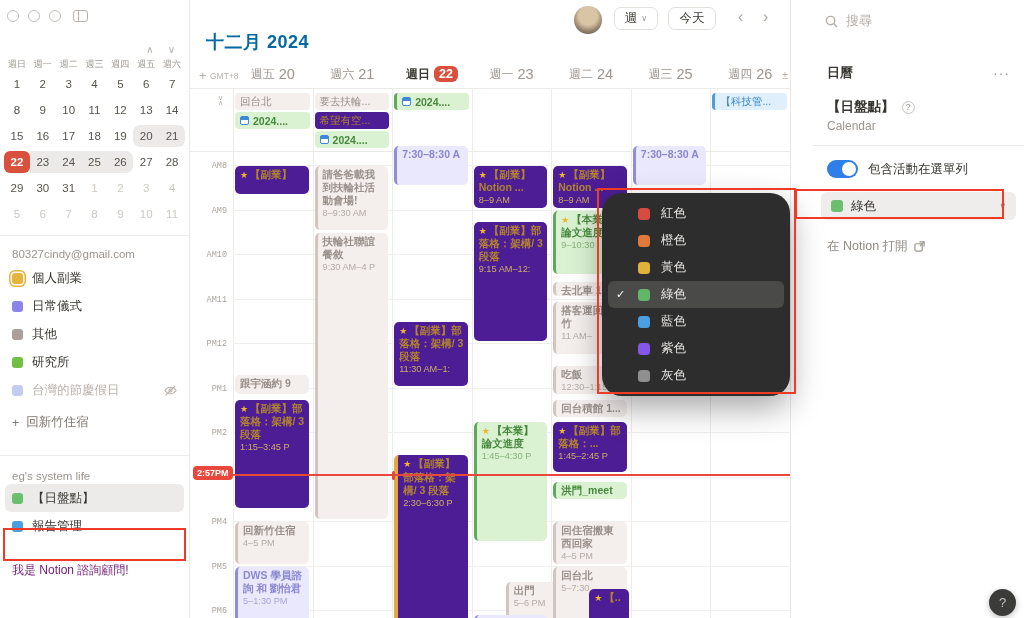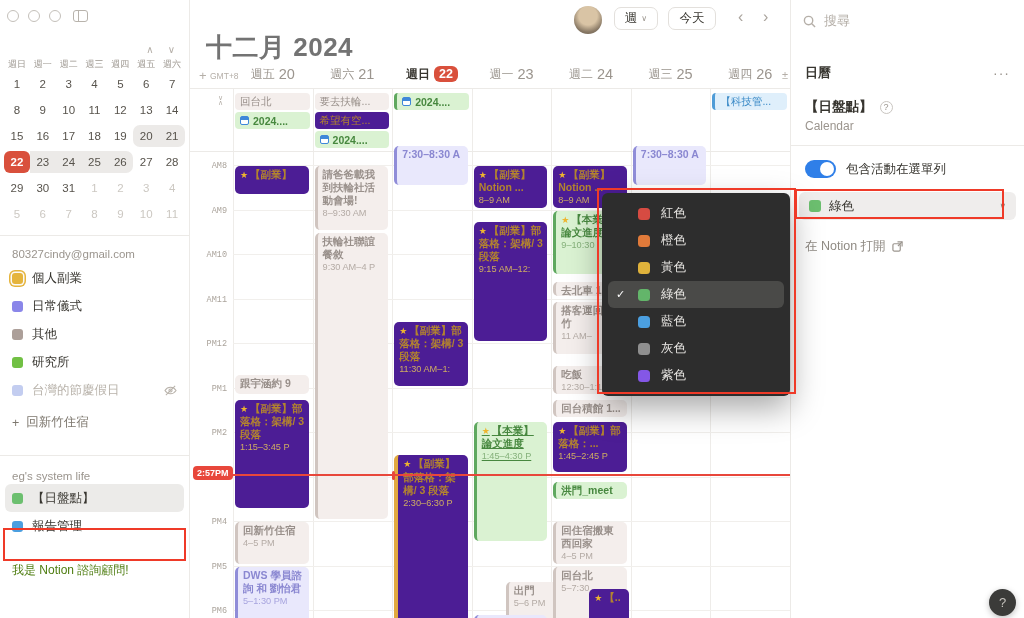--- a/index.html
+++ b/index.html
@@ -27,25 +27,25 @@
   .sb-div{border-top:1px solid #eceae7;margin:8px 0;}
   .sb-email{padding:4px 12px;font-size:11.5px;color:#9b958e;}
   .cal-row{display:flex;align-items:center;gap:9px;height:28px;padding:0 12px;font-size:12.5px;color:#37352f;position:relative;}
   .cal-box{width:11px;height:11px;border-radius:3px;flex:none;}
   .cal-box.ring{box-shadow:0 0 0 1.5px #fbf9f6,0 0 0 3px #e5b43c;}
   .cal-row.muted{color:#b8b2aa;}
   .eye-off{margin-left:auto;}
   .add-acct{display:flex;gap:7px;align-items:center;padding:10px 12px 2px;font-size:12.5px;color:#7d776e;cursor:pointer;}
   .ws-name{padding:6px 12px 2px;font-size:11.5px;color:#9b958e;}
   .ws-sel{background:#ecebe9;border-radius:6px;margin:0 5px;padding:0 7px;height:28px;}
-  .sb-foot{padding:8px 12px;font-size:12px;color:#4d7c0f;white-space:nowrap;}
+  .sb-foot{padding:8px 12px;font-size:12px;color:#701a75;white-space:nowrap;}
 
   
   .main{position:absolute;left:190px;top:0;width:600px;height:618px;overflow:hidden;}
-  .month-title{position:absolute;left:16px;top:30px;font-size:26px;font-weight:700;color:#737373;letter-spacing:.5px;}
+  .month-title{position:absolute;left:16px;top:30px;font-size:18px;font-weight:700;color:#0369a1;letter-spacing:.5px;}
   .dayhead{position:absolute;left:0;top:62px;width:600px;height:26px;}
   .dh-plus{position:absolute;left:9px;top:6px;color:#b5afa8;font-size:13px;}
   .dh-gmt{position:absolute;left:20px;top:9px;color:#b5afa8;font-size:8.5px;}
   .dh-pm{position:absolute;right:2px;top:7px;color:#b5afa8;font-size:11px;}
   .dh-cell{position:absolute;top:0;height:24px;display:flex;align-items:center;justify-content:center;gap:4px;font-size:12px;color:#9b958e;cursor:pointer;}
   .dh-num{font-size:14.5px;}
   .dh-cell.today{color:#37352f;font-weight:700;}
   .dh-badge{background:#d9503c;color:#fff;border-radius:6px;padding:1px 5px;font-size:12.5px;font-weight:700;}
   .gridwrap{position:absolute;left:0;top:88px;width:600px;height:530px;border-top:1px solid #eceae7;overflow:hidden;}
   .col-line{position:absolute;top:0;bottom:0;width:1px;background:#eeece9;}
@@ -78,39 +78,39 @@
   .now-tick{position:absolute;width:2.5px;height:9px;background:#e8473b;z-index:9;border-radius:2px;}
   .now-badge{position:absolute;left:3px;background:#e8473b;color:#fff;font-size:9px;font-weight:700;border-radius:4px;padding:2px 4px;z-index:9;}
 
   
   .avatar{position:absolute;left:574px;top:6px;width:28px;height:28px;border-radius:50%;background:radial-gradient(circle at 50% 35%,#d9c4a5 0 40%,#8a7a66 70%,#5f554a);cursor:pointer;}
   .tb-btn{position:absolute;top:7px;height:23px;border:1px solid #e3e0dc;border-radius:7px;background:#fff;display:flex;align-items:center;justify-content:center;font-size:12.5px;color:#37352f;cursor:pointer;gap:4px;}
   .tb-chev{color:#9b958e;font-size:8px;}
   .tb-arrow{position:absolute;top:8px;color:#aaa49d;font-size:16px;cursor:pointer;}
 
   
-  .panelR{position:absolute;left:790px;top:0;width:234px;height:618px;border-left:1px solid #eceae7;background:#fff;}
+  .panelR{position:absolute;left:790px;top:0;width:234px;height:618px;border-left:1px solid #eceae7;background:#fff;padding-left:22px;}
   .search-row{display:flex;align-items:center;gap:8px;padding:12px 12px 0;color:#b5afa8;font-size:13px;cursor:text;}
   .pr-head{display:flex;justify-content:space-between;align-items:center;padding:34px 14px 0;}
   .pr-head .t{font-size:13px;font-weight:700;}
   .pr-more{color:#9b958e;font-size:14px;letter-spacing:1px;cursor:pointer;}
   .pr-calname{display:flex;align-items:center;gap:7px;padding:16px 14px 0;font-size:13.5px;font-weight:700;}
   .q-ic{width:13px;height:13px;border:1px solid #c9c5c0;border-radius:50%;color:#9b958e;font-size:9px;font-weight:400;display:flex;align-items:center;justify-content:center;}
   .pr-sub{padding:3px 14px 12px;font-size:12px;color:#9b958e;border-bottom:1px solid #eceae7;}
   .toggle-row{display:flex;align-items:center;gap:10px;padding:14px 14px 0;font-size:12.5px;}
   .toggle{width:31px;height:18px;background:#2f7fe8;border-radius:10px;position:relative;flex:none;cursor:pointer;}
   .toggle:after{content:"";position:absolute;right:2px;top:2px;width:14px;height:14px;border-radius:50%;background:#fff;}
   .sel-box{margin:14px 8px 0;height:28px;background:#efedec;border-radius:6px;display:flex;align-items:center;gap:8px;padding:0 10px;font-size:12.5px;cursor:pointer;}
   .sel-box .sw{width:12px;height:12px;border-radius:3px;}
   .sel-box .chev{margin-left:auto;color:#7d776e;font-size:9px;}
   .open-link{display:flex;align-items:center;gap:6px;padding:18px 14px 0;font-size:12.5px;color:#8f8a83;cursor:pointer;}
   .help-btn{position:absolute;left:198px;top:589px;width:27px;height:27px;border-radius:50%;background:#3b3b39;color:#c5c2bd;font-size:13px;display:flex;align-items:center;justify-content:center;cursor:pointer;box-shadow:0 2px 6px rgba(0,0,0,.25);}
 
   
-  .dropdown{position:absolute;left:602px;top:193px;width:188px;background:#2d2d2d;border-radius:6px;padding:7px 6px;box-shadow:0 12px 32px rgba(0,0,0,.35);z-index:20;}
+  .dropdown{position:absolute;left:602px;top:193px;width:188px;background:#2d2d2d;border-radius:20px;padding:7px 6px;box-shadow:0 12px 32px rgba(0,0,0,.35);z-index:20;}
   .dd-row{display:flex;align-items:center;height:27px;border-radius:6px;color:#e8e6e3;font-size:12.5px;cursor:pointer;position:relative;padding-left:30px;}
   .dd-row.sel{background:#4a4a48;}
   .dd-check{position:absolute;left:8px;font-size:11px;color:#fff;}
   .dd-swatch{width:12px;height:12px;border-radius:3.5px;margin-right:11px;flex:none;}
 
   
   .ann{position:absolute;border:2.5px solid #ef3a28;z-index:30;pointer-events:none;}
 </style>
 </head>
 <body>
@@ -365,21 +365,21 @@
           <div class="ev-time">2:30–6:30 P</div>
         </div>
         <div class="ev yellow" style="left: 283.714px; width: 73.5714px; top: 77px; height: 41.5px;">
           <div class="ev-title"><span class="star">★</span>【副業】Notion ...</div>
           <div class="ev-time">8–9 AM</div>
         </div>
         <div class="ev yellow" style="left: 283.714px; width: 73.5714px; top: 132.625px; height: 119.375px;">
           <div class="ev-title"><span class="star">★</span>【副業】部落格：架構/ 3 段落</div>
           <div class="ev-time">9:15 AM–12:</div>
         </div>
-        <div class="ev green bar-green" style="left: 283.714px; width: 73.5714px; top: 332.875px; height: 119.375px; text-decoration: underline;">
+        <div class="ev green bar-green" style="left: 283.714px; width: 73.5714px; top: 332.875px; height: 119.375px;">
           <div class="ev-title"><span class="star">★</span>【本業】論文進度</div>
           <div class="ev-time">1:45–4:30 P</div>
         </div>
         <div class="ev pink bar-pink" style="left: 283.714px; width: 73.5714px; top: 493px; height: 48px; margin-left: 32px;">
           <div class="ev-title">出門</div>
           <div class="ev-time">5–6 PM</div>
         </div>
         <div class="ev purple bar-purple" style="left: 283.714px; width: 73.5714px; top: 526.45px; height: 19.25px;">
           <div class="ev-title"></div>
         </div>
@@ -496,26 +496,26 @@
       <div class="dd-row sel">
         <span class="dd-check">✓</span>
         <span class="dd-swatch" style="background: rgb(99, 181, 106);"></span>
         <span>綠色</span>
       </div>
       <div class="dd-row">
         <span class="dd-swatch" style="background: rgb(75, 159, 224);"></span>
         <span>藍色</span>
       </div>
       <div class="dd-row">
+        <span class="dd-swatch" style="background: rgb(132, 87, 230);"></span>
+        <span>紫色</span>
+      </div>
+      <div class="dd-row">
         <span class="dd-swatch" style="background: rgb(143, 143, 143);"></span>
         <span>灰色</span>
-      </div>
-      <div class="dd-row">
-        <span class="dd-swatch" style="background: rgb(132, 87, 230);"></span>
-        <span>紫色</span>
       </div>
     </div>
 
   <div class="ann" style="left:3px;top:528px;width:183px;height:33px;"></div>
   <div class="ann" style="left:597px;top:188px;width:199px;height:206px;"></div>
   <div class="ann" style="left:795px;top:189px;width:209px;height:30px;"></div>
 
 </div>
 
 </body></html>

